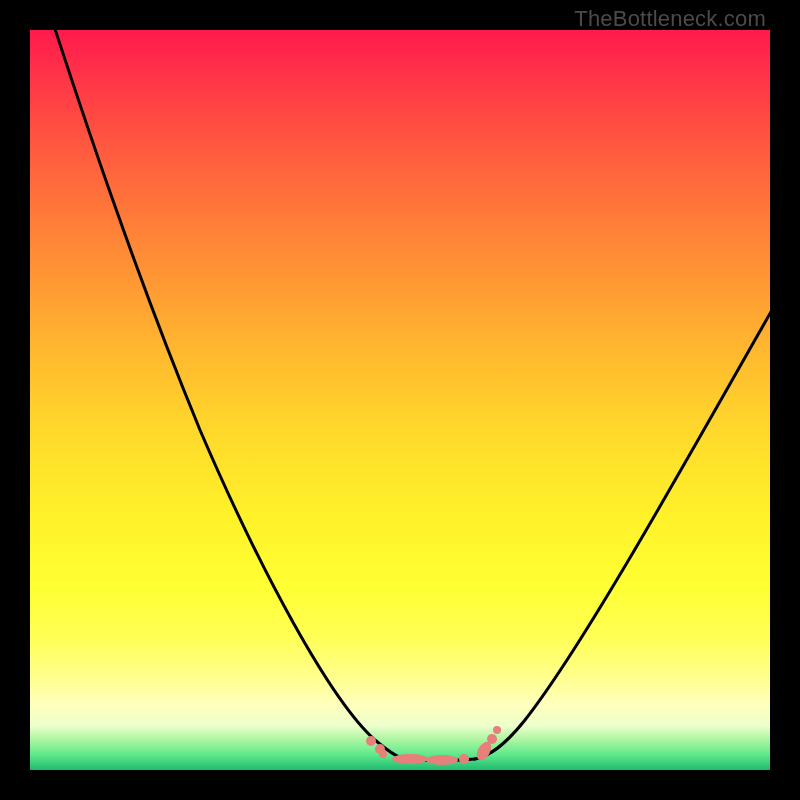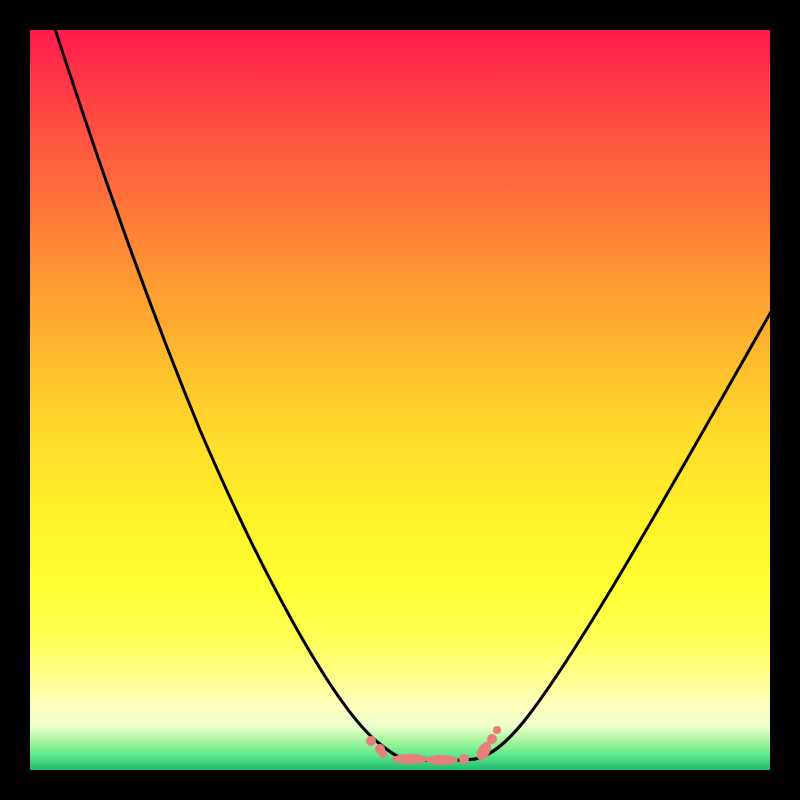--- a/index.html
+++ b/index.html
@@ -60,20 +60,21 @@
     font-family: Arial, Helvetica, sans-serif;
     font-size: 22px;
     font-weight: 500;
     letter-spacing: 0.2px;
   }
 </style>
 </head>
 <body>
 
 <div class="frame">
+  <div class="watermark">TheBottleneck.com</div>
 
   <div class="plot-area">
     <svg class="curve" viewBox="0 0 740 740">
 
       <path d="M 22 -10
                C 45 60, 100 230, 170 400
                C 230 540, 300 670, 345 710
                C 358 721, 365 726, 372 728" fill="none" stroke="#000" stroke-width="3" stroke-linecap="round"></path>
 
       <path d="M 372 728

